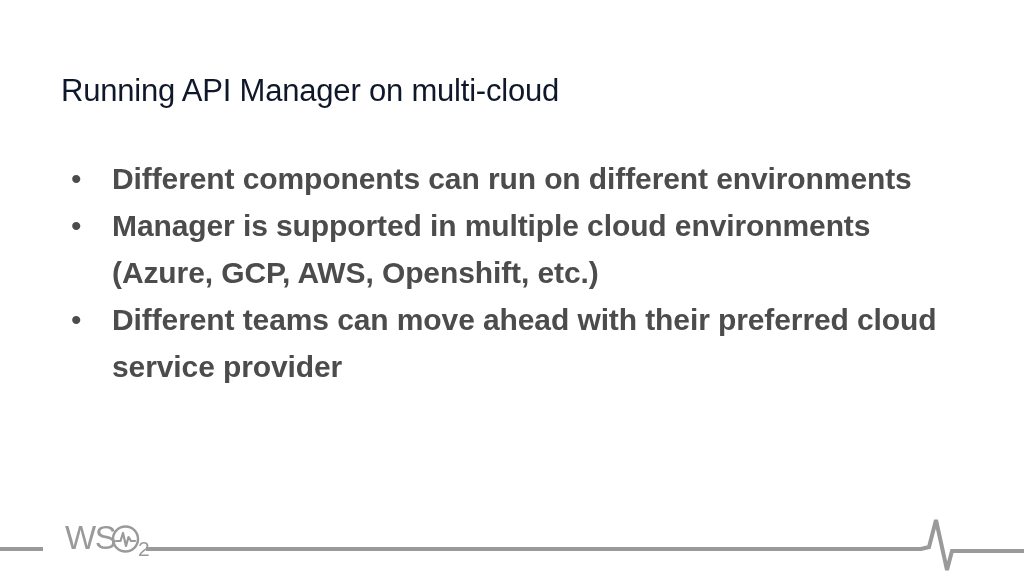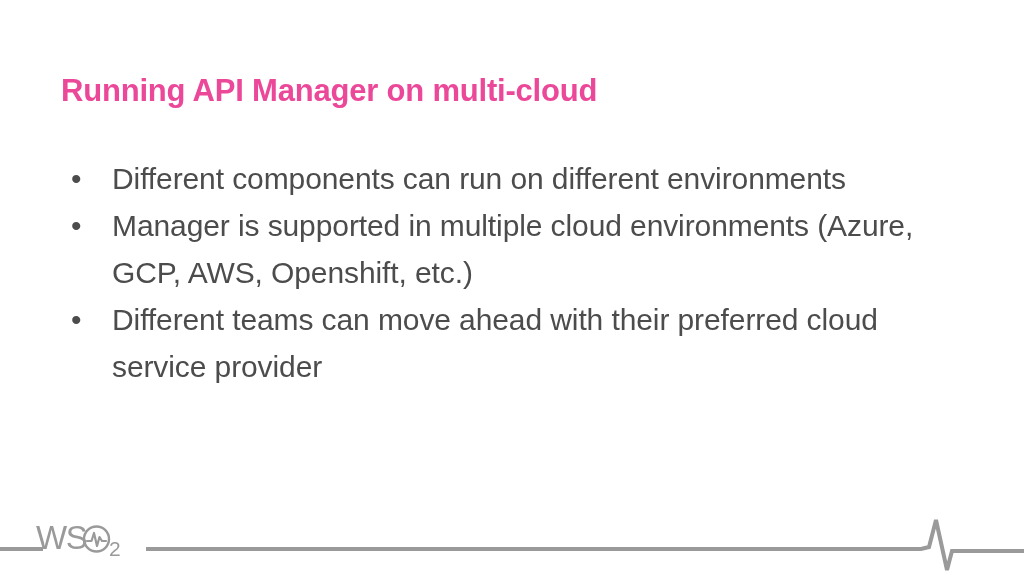--- a/index.html
+++ b/index.html
@@ -21,23 +21,23 @@
     background: #ffffff;
   }
 
   
   .slide-title {
     position: absolute;
     left: 61px;
     top: 52px;
     width: 900px;
     font-size: 31px;
-    font-weight: bold;
+    font-weight: normal;
     letter-spacing: -0.2px;
-    color: #ec4899;
+    color: #0f172a;
     line-height: 1.15;
     white-space: nowrap;
   }
 
   
   .bullet-list {
     position: absolute;
     left: 62px;
     top: 155px;
     width: 880px;
@@ -60,20 +60,21 @@
     top: 0;
     width: 16px;
     height: 47px;
     line-height: 47px;
     font-size: 30px;
     color: #4c4c4c;
     text-align: left;
   }
   .bullet-text {
     display: block;
+    font-weight: bold;
   }
 
   
   .footer {
     position: absolute;
     left: 0;
     bottom: 0;
     width: 1024px;
     height: 62px;
   }
@@ -95,21 +96,21 @@
   }
   .footer-pulse {
     position: absolute;
     left: 895px;
     top: 0px;
     width: 129px;
     height: 62px;
   }
   .wso2-logo {
     position: absolute;
-    left: 36px;
+    left: 65px;
     top: 3px;
     width: 92px;
     height: 44px;
   }
 </style>
 </head>
 <body>
 
 <div class="slide">
 

